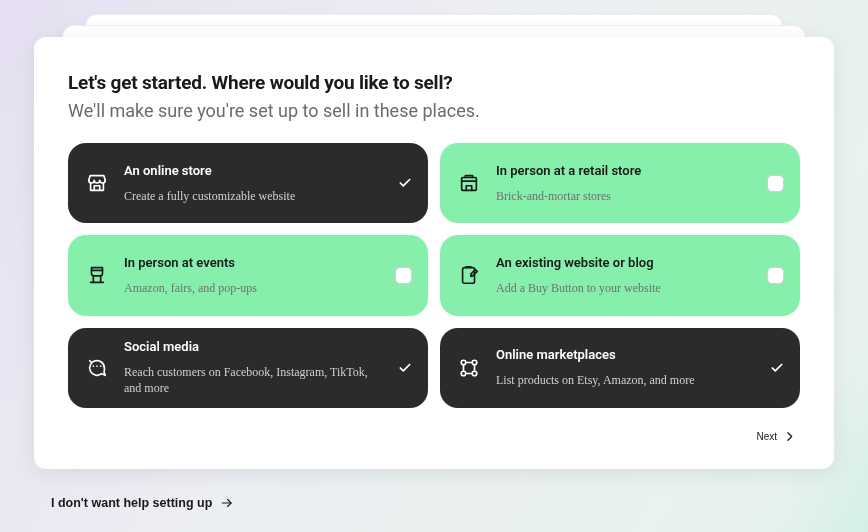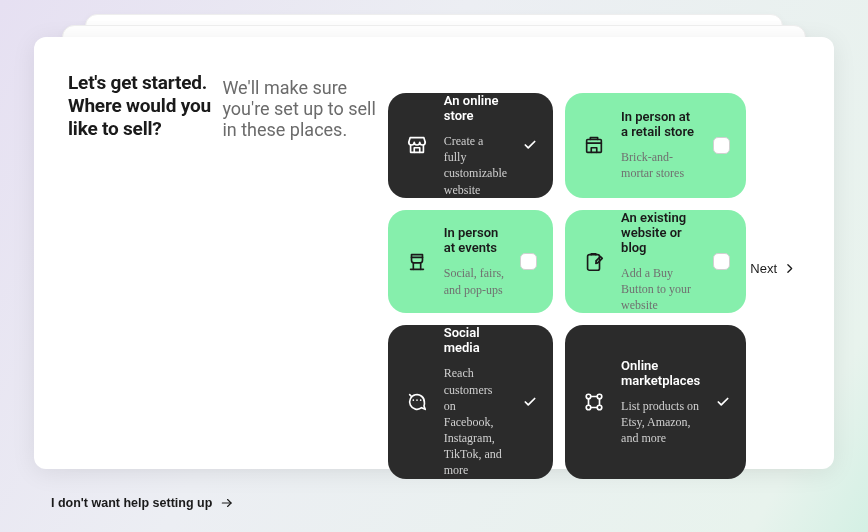--- a/index.html
+++ b/index.html
@@ -19,21 +19,21 @@
   .stack-back.b1 { left: 85px; top: 14px; width: 698px; height: 440px; }
   .stack-back.b2 { left: 62px; top: 25px; width: 744px; height: 440px; }
   .card {
     position: absolute;
     left: 34px; top: 37px;
     width: 800px; height: 432px;
     background: #fff;
     border-radius: 12px;
     box-shadow: 0 4px 24px rgba(0,0,0,0.08);
     padding: 34px 34px 20px 34px;
-    display: flex; flex-direction: row;
+    display: flex; flex-direction: column;
   }
   .heading { font-size: 19px; font-weight: 700; color: #1a1a1a; letter-spacing: -0.2px; }
   .subheading { font-size: 18px; color: #6b6b6b; margin-top: 6px; }
   .grid {
     margin-top: 22px;
     display: grid;
     grid-template-columns: 1fr 1fr;
     grid-template-rows: repeat(3, 1fr);
     gap: 12px 12px;
     flex: 1;
@@ -61,21 +61,21 @@
   .checkbox {
     width: 17px; height: 17px; border-radius: 5px;
     background: #fff; border: 1px solid #d0d0d0; flex: 0 0 17px;
   }
   .footer {
     display: flex; justify-content: flex-end; align-items: center;
     padding-top: 16px;
   }
   .next-btn {
     display: inline-flex; align-items: center; gap: 6px;
-    font-size: 13px; font-weight: 500; color: #1a1a1a;
+    font-size: 10px; font-weight: 500; color: #1a1a1a;
     background: none; border: none; cursor: pointer; padding: 6px 4px;
   }
   .skip-link {
     position: absolute; left: 42px; bottom: 22px;
     display: inline-flex; align-items: center; gap: 8px;
     font-size: 12.5px; font-weight: 600; color: #1a1a1a;
     background: none; border: none; cursor: pointer; margin-left: 9px;
   }
   svg { display: block; }
 </style>
@@ -132,21 +132,21 @@
         <svg viewBox="0 0 24 24" width="22" height="22" fill="none" stroke="#1a1a1a" stroke-width="1.8" stroke-linecap="round" stroke-linejoin="round">
             <path d="M6 4h12v6a3 3 0 0 1-3 3H9a3 3 0 0 1-3-3V4z"></path>
             <path d="M6 7h12"></path>
             <path d="M8 13v7"></path>
             <path d="M16 13v7"></path>
             <path d="M5 20h14"></path>
           </svg>
       </span>
       <div class="opt-text">
         <div class="opt-title">In person at events</div>
-        <div class="opt-desc">Social, fairs, and pop-ups</div>
+        <div class="opt-desc">Amazon, fairs, and pop-ups</div>
       </div>
       <span class="checkbox"></span>
     </div>
 
     <div class="option unselected">
       <span class="opt-icon">
         <svg viewBox="0 0 24 24" width="22" height="22" fill="none" stroke="#1a1a1a" stroke-width="1.8" stroke-linecap="round" stroke-linejoin="round">
             <rect x="5" y="4" width="13" height="17" rx="2"></rect>
             <path d="M9 4V3h5v1"></path>
             <path d="M14 11l5-5 2 2-5 5-2 .5.5-2.5z"></path>

